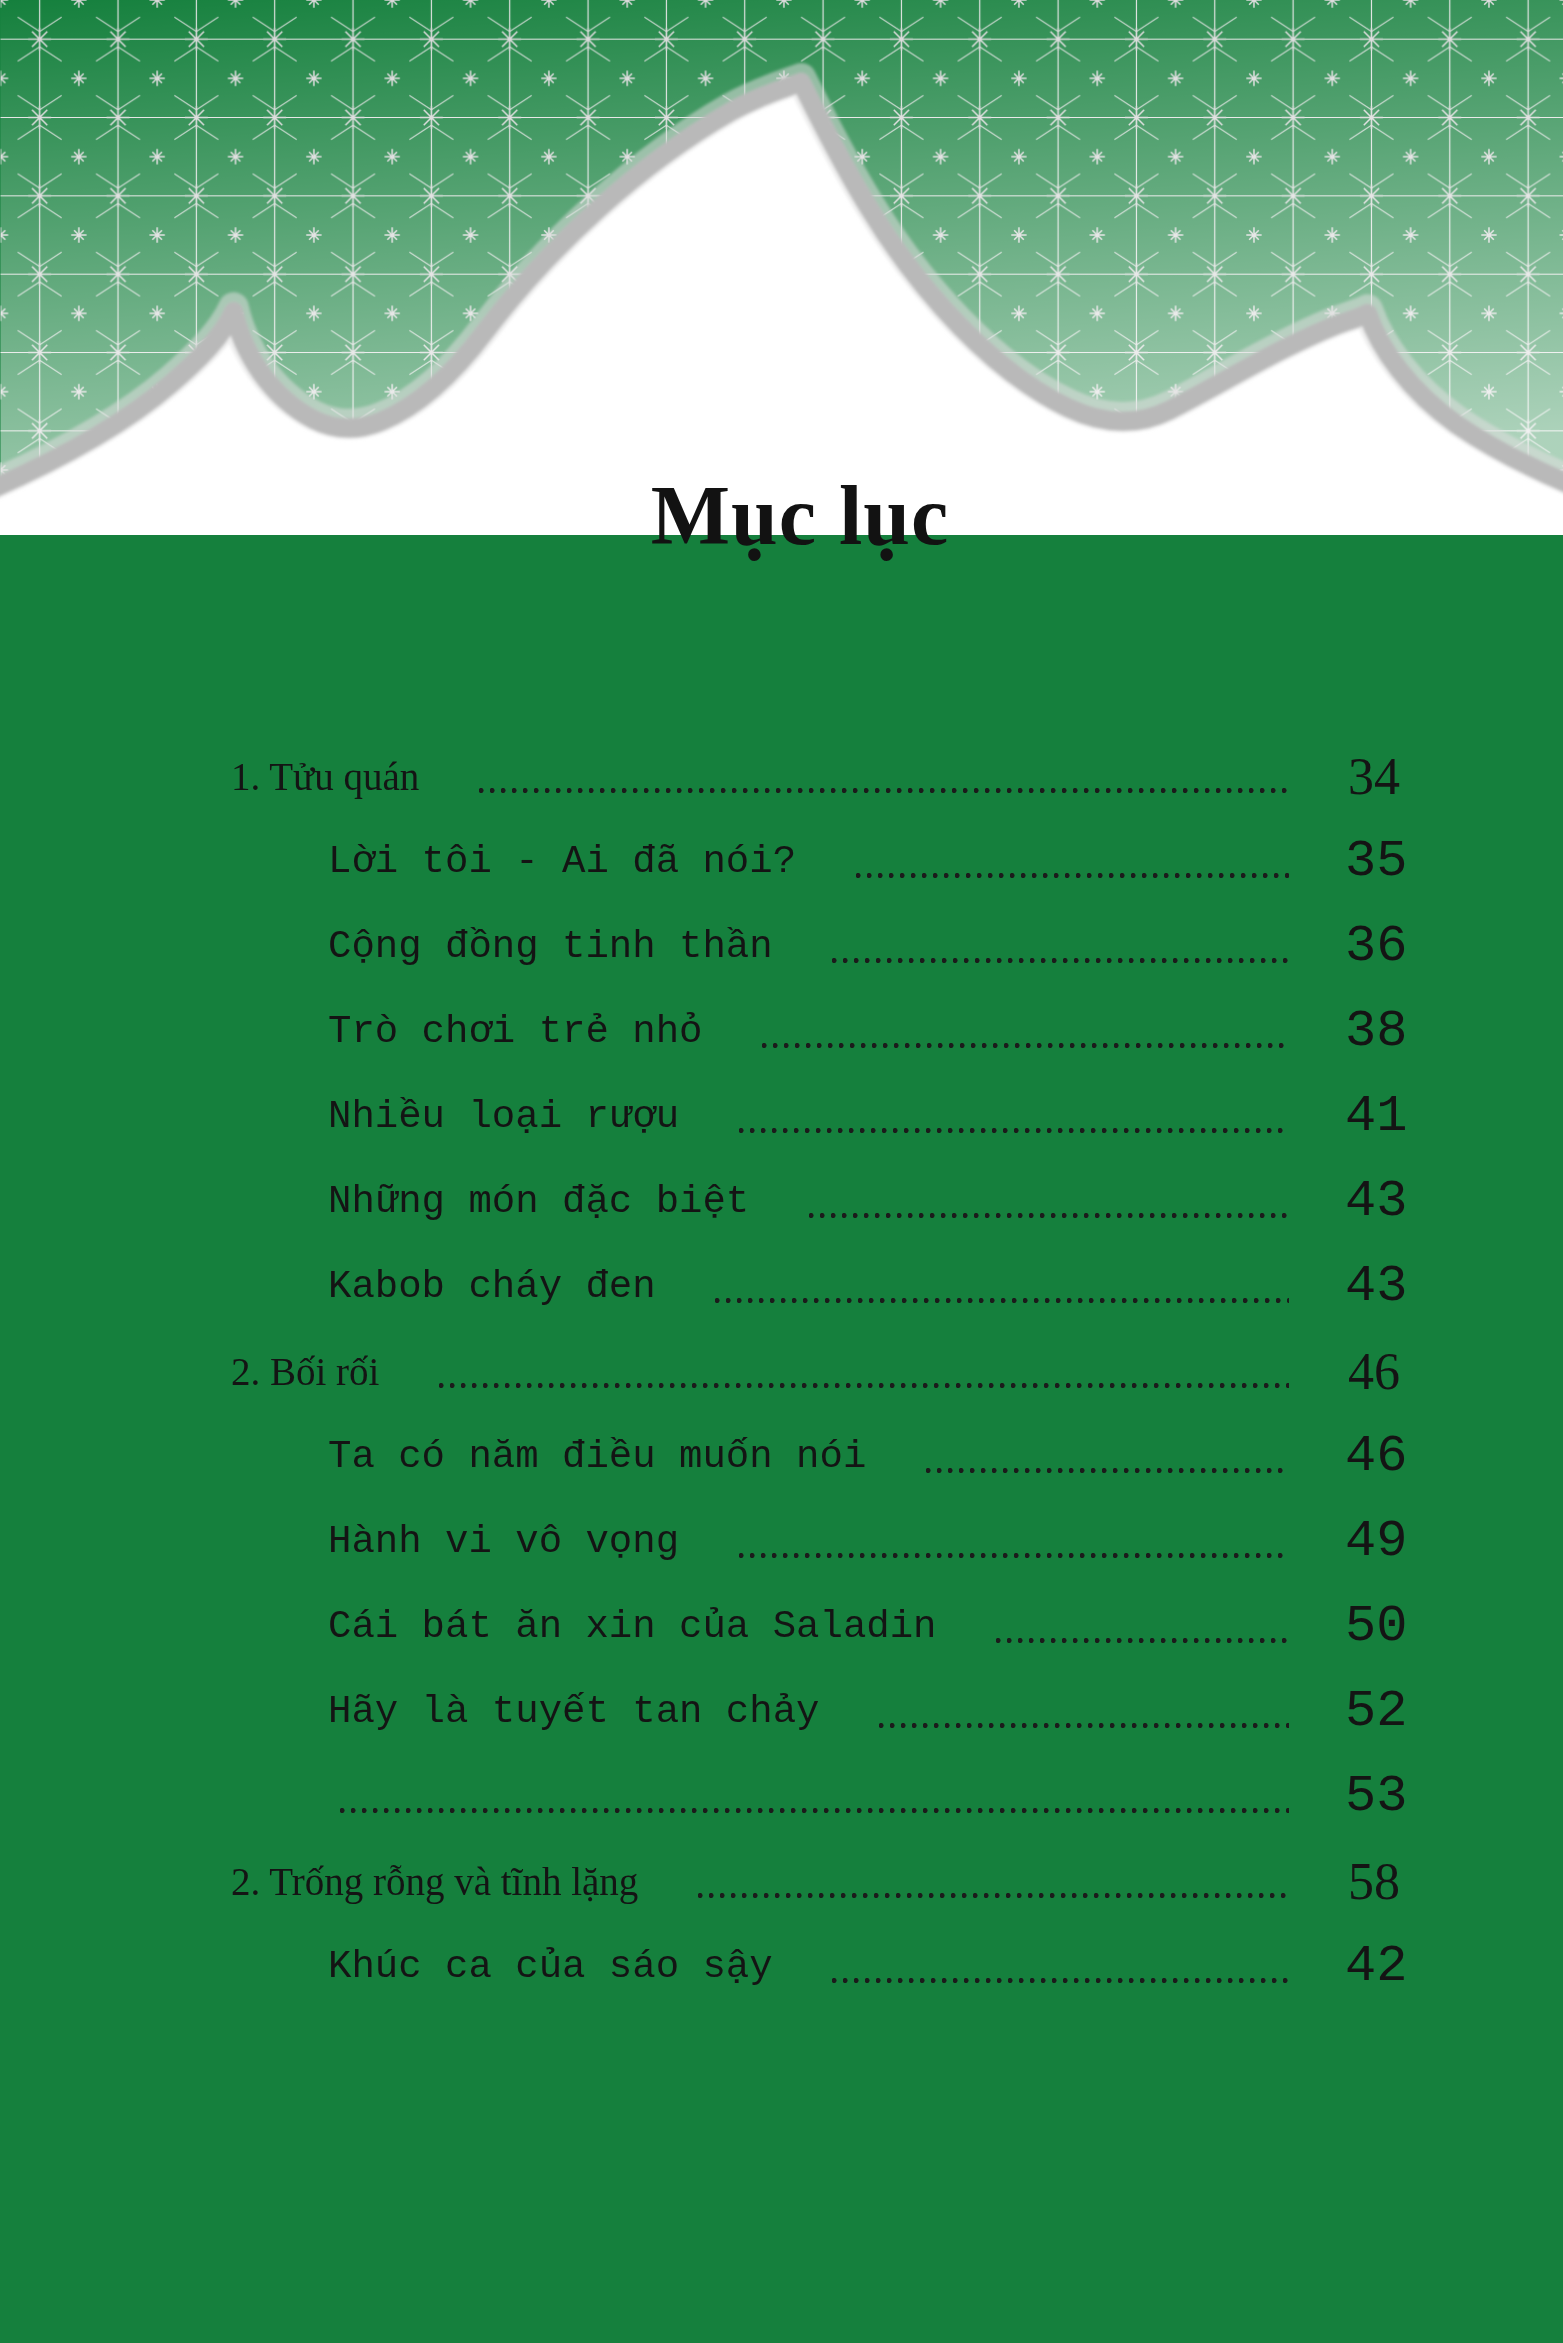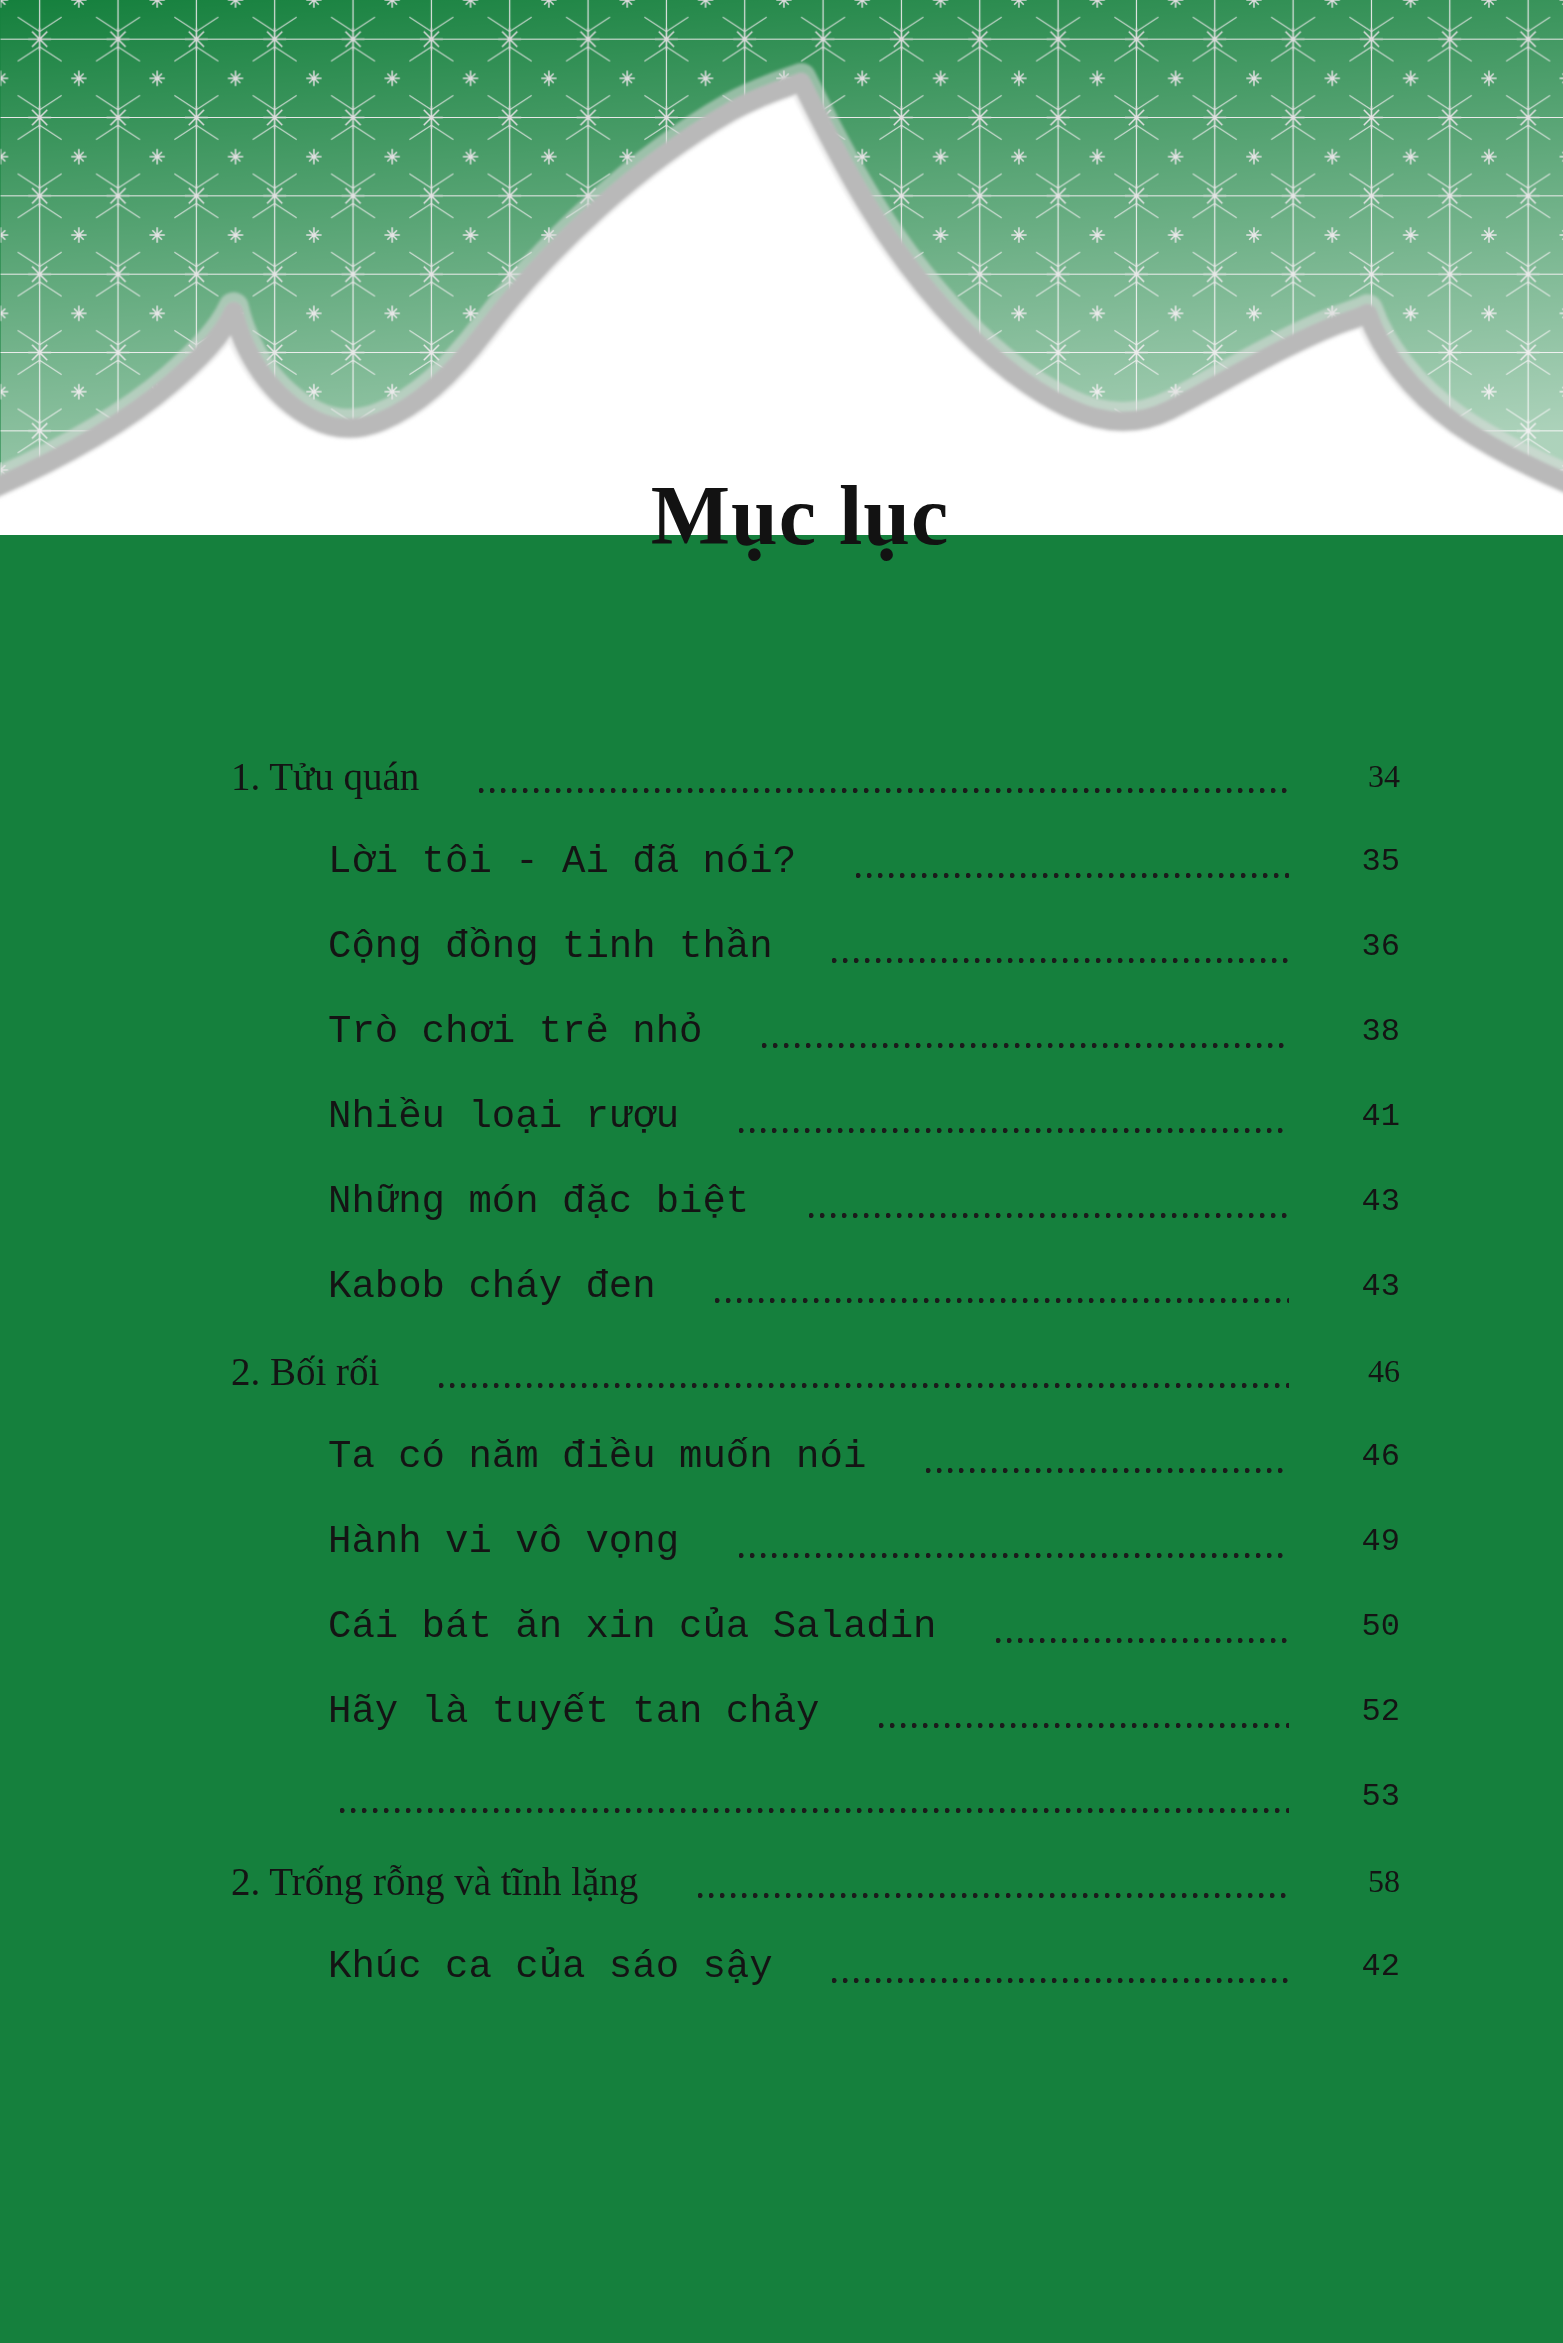--- a/index.html
+++ b/index.html
@@ -58,21 +58,21 @@
     margin: 0 7.6px 26px 11.5px;
     background-image: radial-gradient(circle at 2.1px 2.4px, #1b1b1b 2.1px, rgba(0,0,0,0) 2.8px);
     background-size: 11px 4.8px;
     background-repeat: repeat-x;
     background-position: left bottom;
   }
   .page-num {
     flex: 0 0 auto;
     width: 55px;
     text-align: right;
-    font-size: 32px;
+    font-size: 52px;
   }
 </style>
 </head>
 <body>
 
 <div class="page">
 
   <svg class="ornament" viewBox="0 0 1636 560" aria-hidden="true">
     <defs>
       <pattern id="lat" width="82" height="82" patternUnits="userSpaceOnUse">

